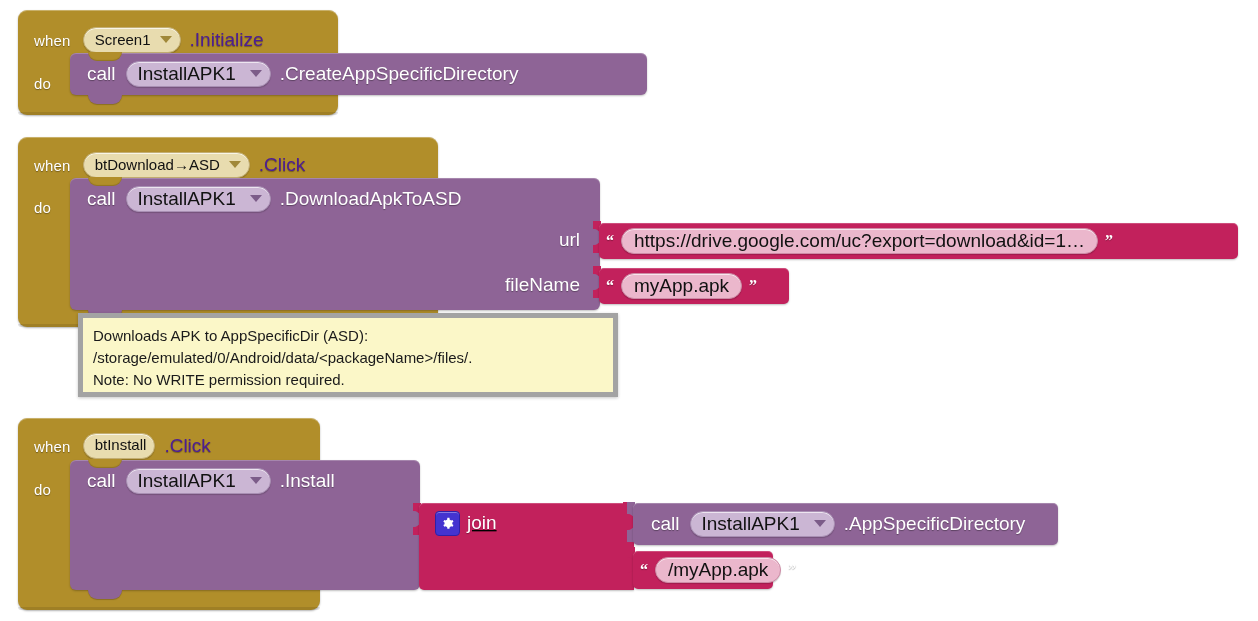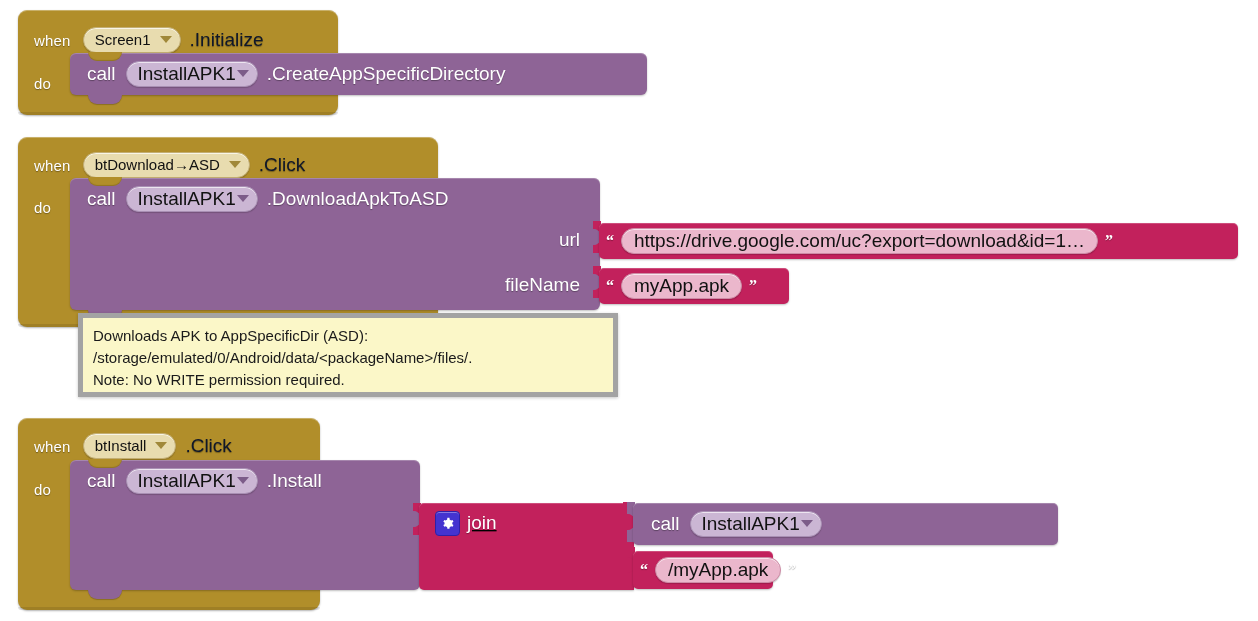--- a/index.html
+++ b/index.html
@@ -71,21 +71,21 @@
   }
   .caret-gold {
     width: 0; height: 0;
     border-left: 6px solid transparent;
     border-right: 6px solid transparent;
     border-top: 7px solid #9C8333;
     opacity: .95;
     margin-left: 1px;
   }
   .suffix-gold {
-    color: #0f172a;
+    color: #4c1d95;
     font-size: 19px;
     margin-left: 9px;
     text-shadow: 0 1px 1px rgba(0,0,0,.35);
   }
 
   
   .purple {
     position: absolute;
     background: #8E6496;
     border-radius: 6px;
@@ -118,21 +118,21 @@
     white-space: nowrap;
   }
   .lbl-call {
     color: #ffffff;
     font-size: 19px;
     text-shadow: 0 1px 1px rgba(0,0,0,.35);
   }
   .field-purple {
     display: inline-flex;
     align-items: center;
-    gap: 0;
+    gap: 13px;
     background: #CBB6D4;
     border: 1px solid #A98FB4;
     border-radius: 13px;
     padding: 1px 8px 2px 11px;
     height: 26px;
     box-sizing: border-box;
     margin-left: 10px;
     box-shadow: inset 0 1px 0 rgba(255,255,255,.65), 0 1px 1px rgba(0,0,0,.18);
   }
   .field-purple .ftxt {
@@ -338,21 +338,21 @@
 <div class="balloon" style="left:78px; top:313px; width:540px; height:84px;">
   <div class="bline">Downloads APK to AppSpecificDir (ASD):</div>
   <div class="bline">/storage/emulated/0/Android/data/&lt;packageName&gt;/files/.</div>
   <div class="bline">Note: No WRITE permission required.</div>
 </div>
 
 <div class="hat" style="left:18px; top:418px; width:302px; height:192px;">
 
   <div class="hat-row" style="left:16px; top:13px;">
     <span class="lbl-when">when</span>
-    <span class="field-gold" style="margin-left:12px;">
+    <span class="field-gold" style="margin-left:12px;flex-direction:column;">
       <span class="ftxt">btInstall</span>
       <span class="caret-gold"></span>
     </span>
     <span class="suffix-gold">.Click</span>
   </div>
 
   <div class="hat-row" style="left:16px; top:56px;">
     <span class="lbl-do">do</span>
   </div>
 </div>
@@ -398,20 +398,21 @@
   </svg>
 </div>
 
 <div class="purple" style="left:633px; top:503px; width:425px; height:42px; border-radius:5px;">
   <div class="prow" style="left:18px; top:7px;">
     <span class="lbl-call">call</span>
     <span class="field-purple">
       <span class="ftxt">InstallAPK1</span>
       <span class="caret-purple"></span>
     </span>
+    <span class="method">.AppSpecificDirectory</span>
   </div>
 </div>
 
 <div class="crimson" style="left:633px; top:551px; width:140px; height:38px;">
   <div class="crow" style="left:7px; top:5px;">
     <span class="quote">“</span>
     <span class="field-crimson">
       <span class="ftxt">/myApp.apk</span>
     </span>
     <span class="quote">”</span>

